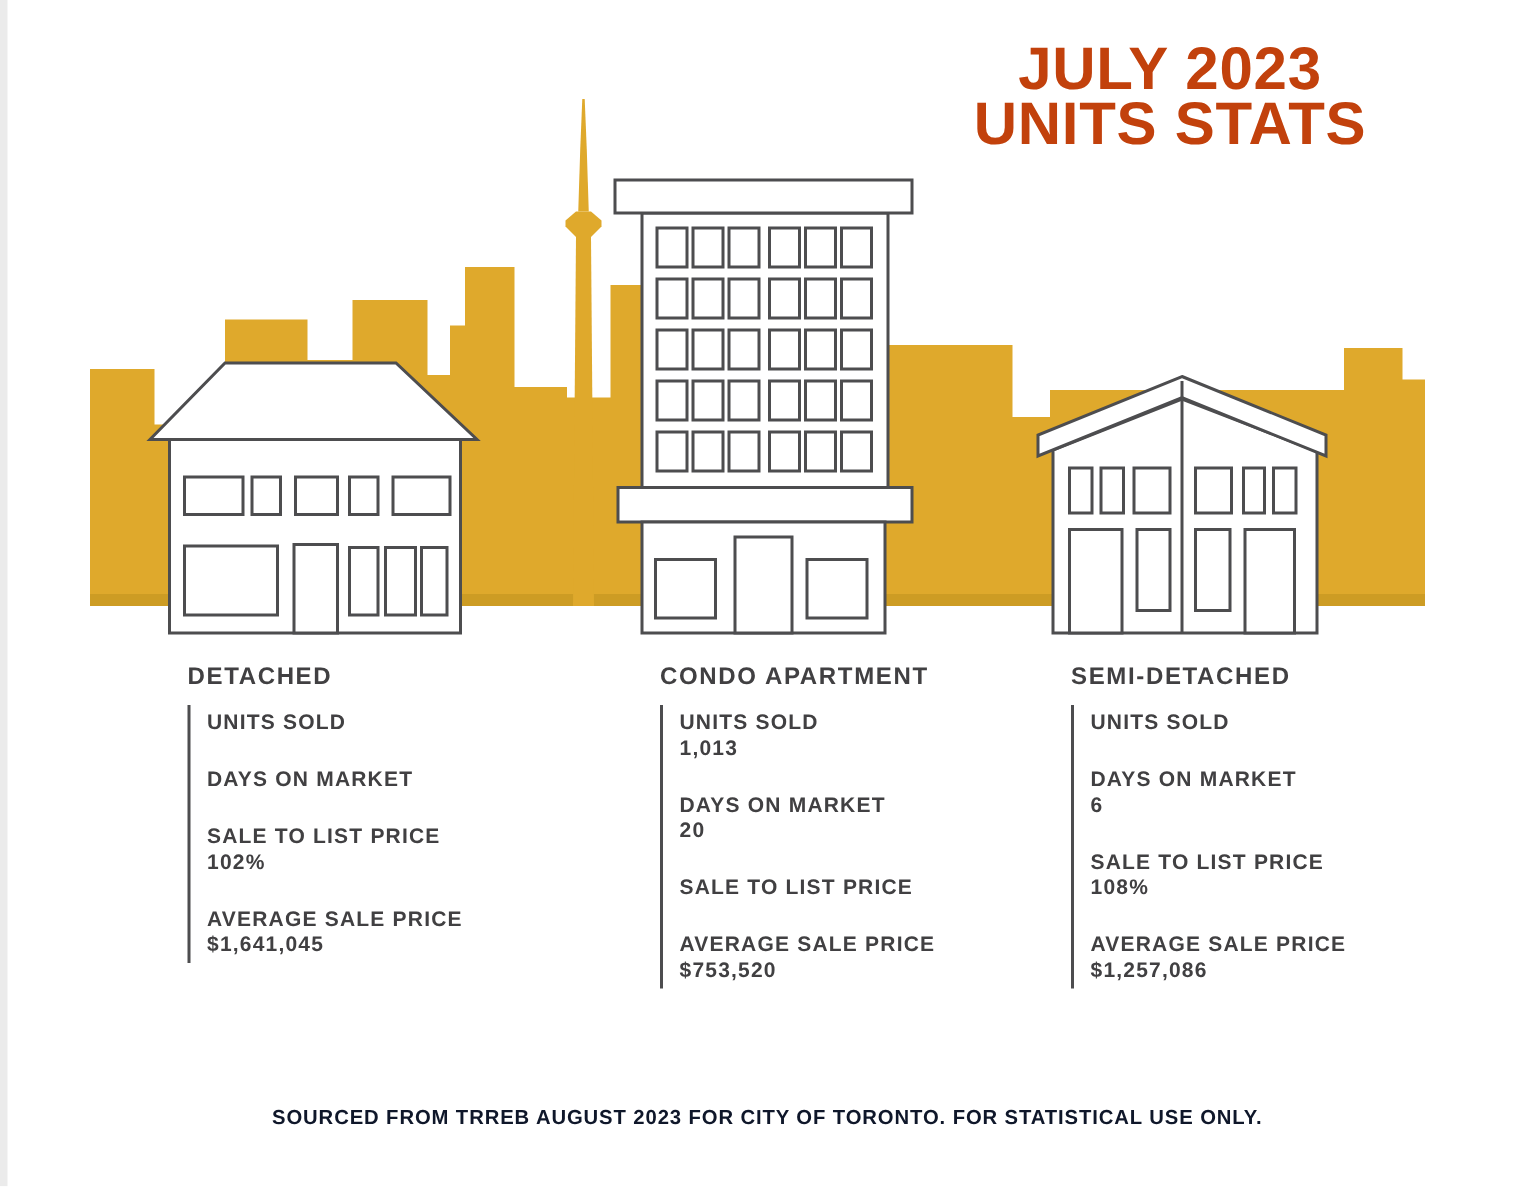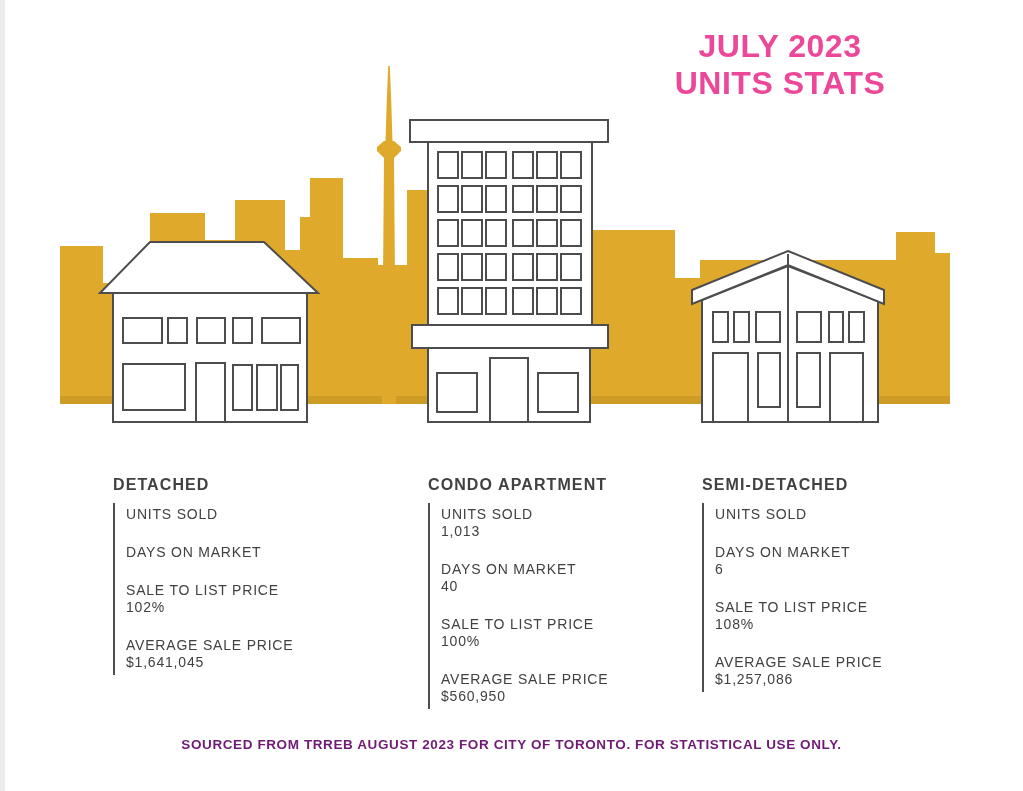--- a/index.html
+++ b/index.html
@@ -3,43 +3,43 @@
 <meta charset="utf-8">
 <style>
   html,body { margin:0; padding:0; background:#ffffff; }
   #canvas {
     position:relative; width:1023px; height:791px; background:#ffffff;
     font-family:"Liberation Sans", sans-serif; overflow:hidden;
   }
   .edge-strip { position:absolute; left:0; top:0; width:5px; height:791px; background:#ebebeb; }
   .title-block {
     position:absolute; left:620px; top:28px; width:320px;
-    text-align:center; font-weight:bold; font-size:32px; line-height:37px;
-    letter-spacing:0.5px; color:#ec4899;
+    text-align:center; font-weight:bold; font-size:40px; line-height:37px;
+    letter-spacing:0.5px; color:#c2410c;
   }
   #illustration { position:absolute; left:0; top:0; }
   .outlined { fill:#ffffff; stroke:#4d4d4f; stroke-width:2; stroke-linejoin:miter; }
   .divider-line { stroke:#4d4d4f; stroke-width:2; }
-  .stat-col { position:absolute; top:476px; width:275px; }
+  .stat-col { position:absolute; top:443px; width:275px;margin-left:12px; }
   .cat-header {
     font-size:16px; font-weight:bold; letter-spacing:1.1px; color:#414042;
     margin:0 0 9px 0;
   }
   .stat-list {
     border-left:2px solid #4d4d4f; padding:3px 0 4px 11px;
   }
   .stat-group { margin-bottom:21px; }
   .stat-group:last-child { margin-bottom:0; }
   .stat-label, .stat-value {
-    font-size:14px; font-weight:normal; letter-spacing:0.8px; color:#414042; line-height:17px;
+    font-size:14px; font-weight:bold; letter-spacing:0.8px; color:#414042; line-height:17px;
     white-space:nowrap;
   }
   .footer-note {
     position:absolute; left:0; top:737px; width:1023px; text-align:center;
-    font-size:13.5px; font-weight:bold; letter-spacing:0.6px; color:#701a75;
+    font-size:13.5px; font-weight:bold; letter-spacing:0.6px; color:#0f172a;
   }
 </style>
 </head>
 <body>
 
 <div id="canvas">
 
   <div class="edge-strip"></div>
 
   <div class="title-block">
@@ -156,29 +156,28 @@
 
   <div class="stat-col" style="left:428px">
     <div class="cat-header">CONDO APARTMENT</div>
     <div class="stat-list">
       <div class="stat-group">
         <div class="stat-label">UNITS SOLD</div>
         <div class="stat-value">1,013</div>
       </div>
       <div class="stat-group">
         <div class="stat-label">DAYS ON MARKET</div>
-        <div class="stat-value">40</div>
+        <div class="stat-value">20</div>
       </div>
       <div class="stat-group">
         <div class="stat-label">SALE TO LIST PRICE</div>
-        <div class="stat-value">100%</div>
       </div>
       <div class="stat-group">
         <div class="stat-label">AVERAGE SALE PRICE</div>
-        <div class="stat-value">$560,950</div>
+        <div class="stat-value">$753,520</div>
       </div>
     </div>
   </div>
 
   <div class="stat-col" style="left:702px">
     <div class="cat-header">SEMI-DETACHED</div>
     <div class="stat-list">
       <div class="stat-group">
         <div class="stat-label">UNITS SOLD</div>
       </div>

